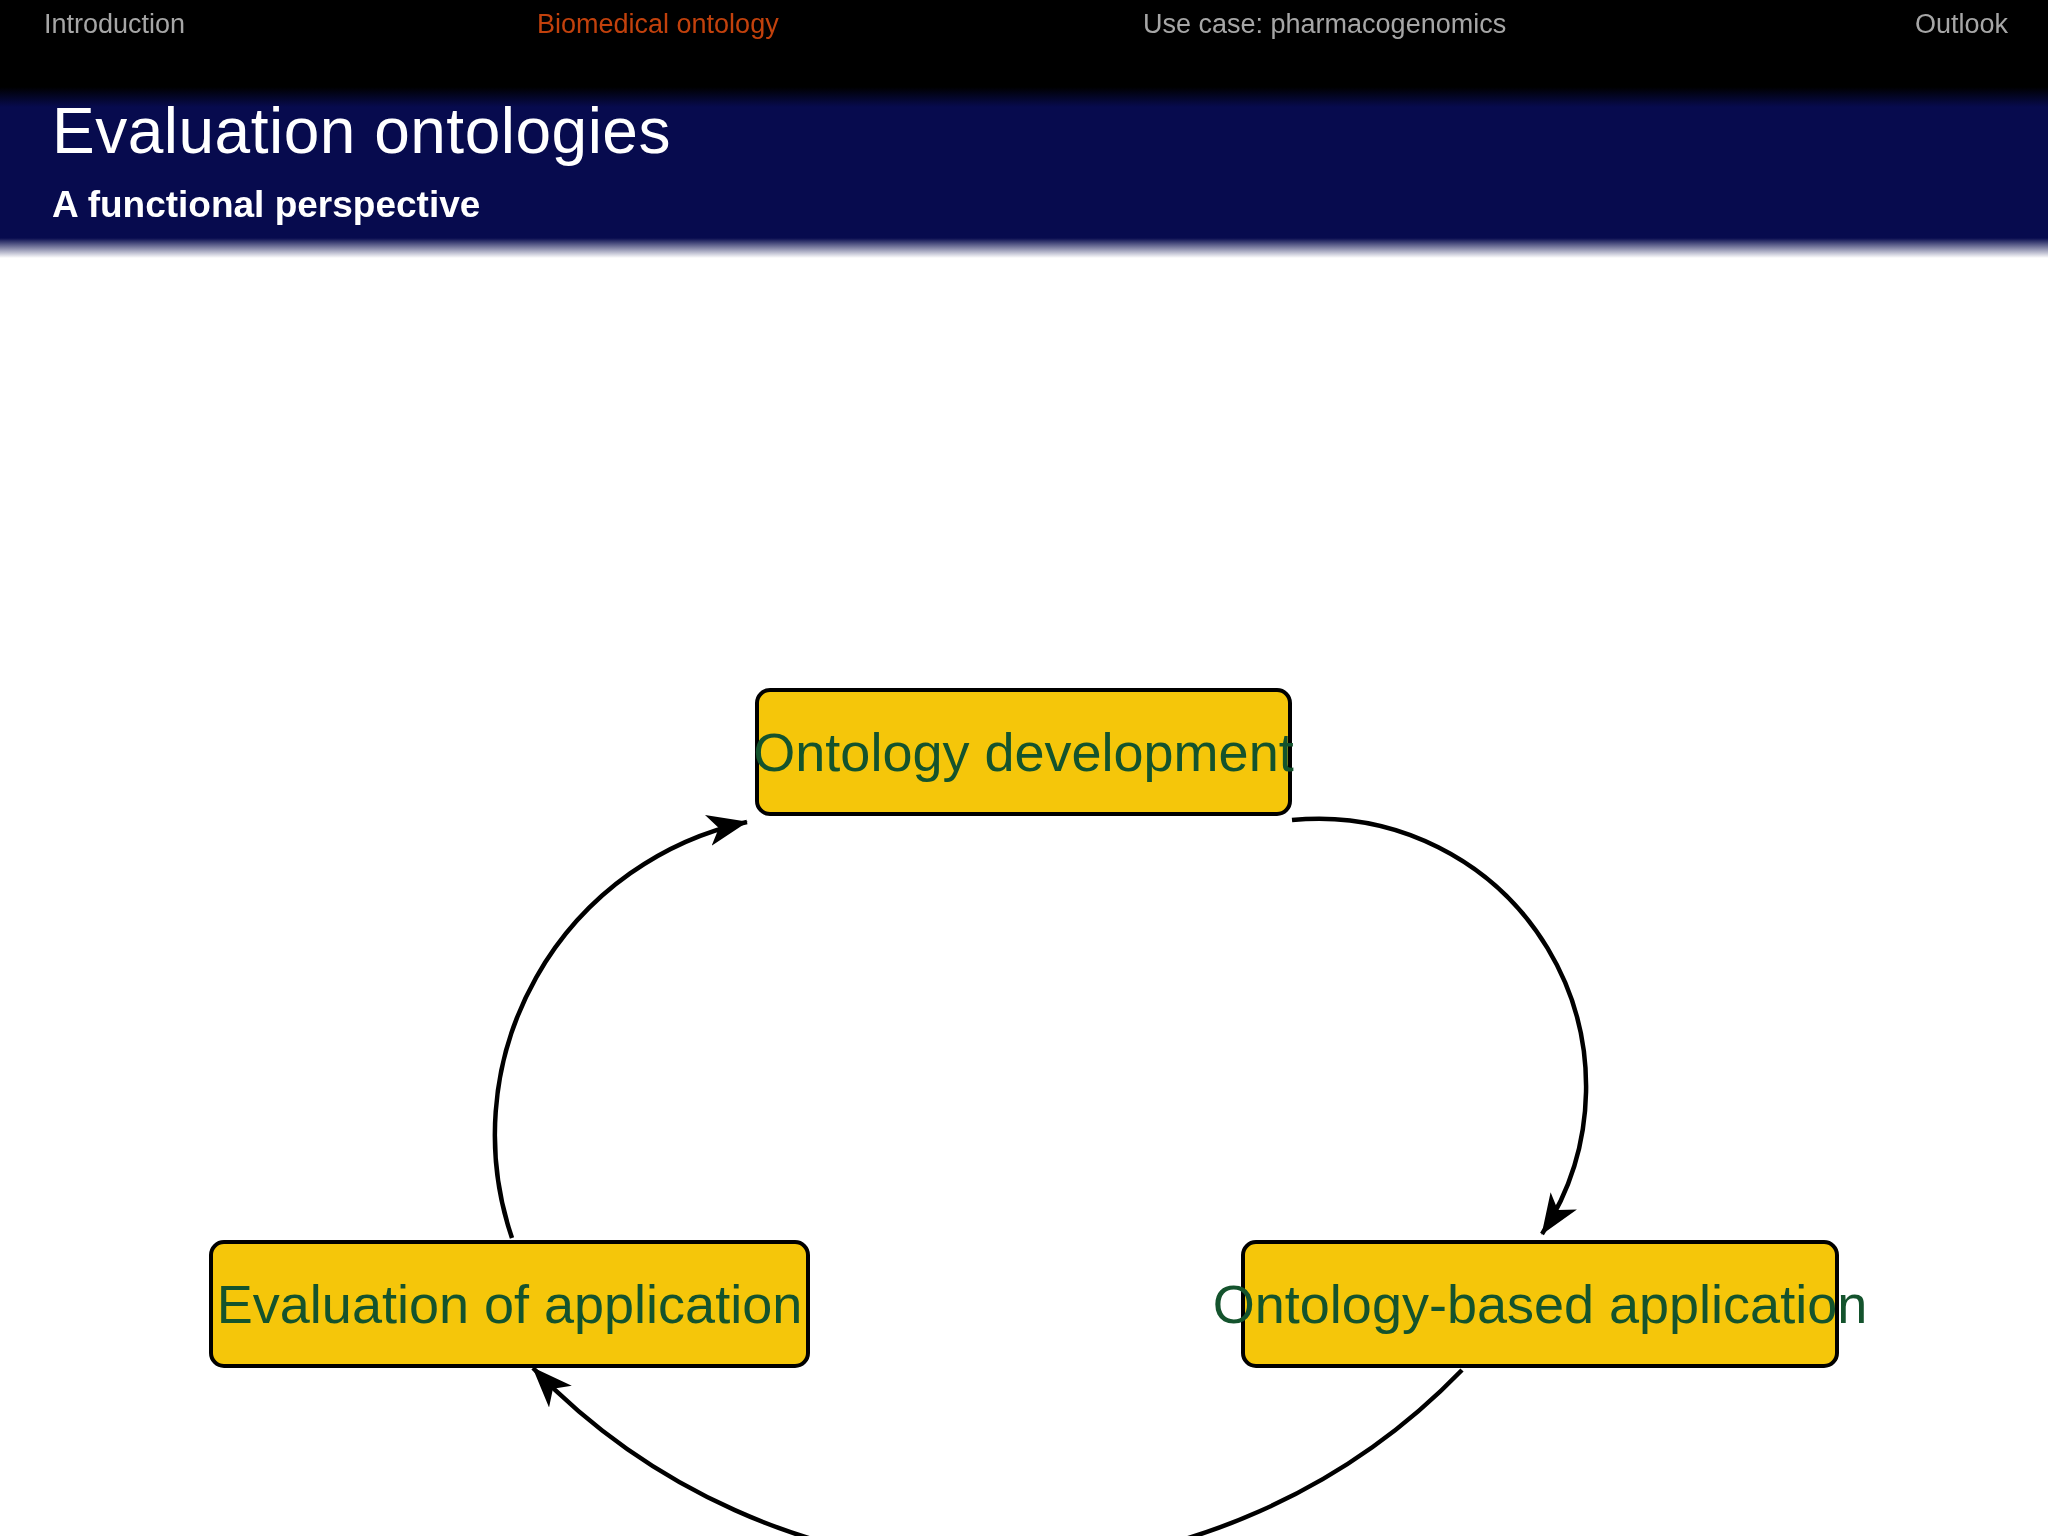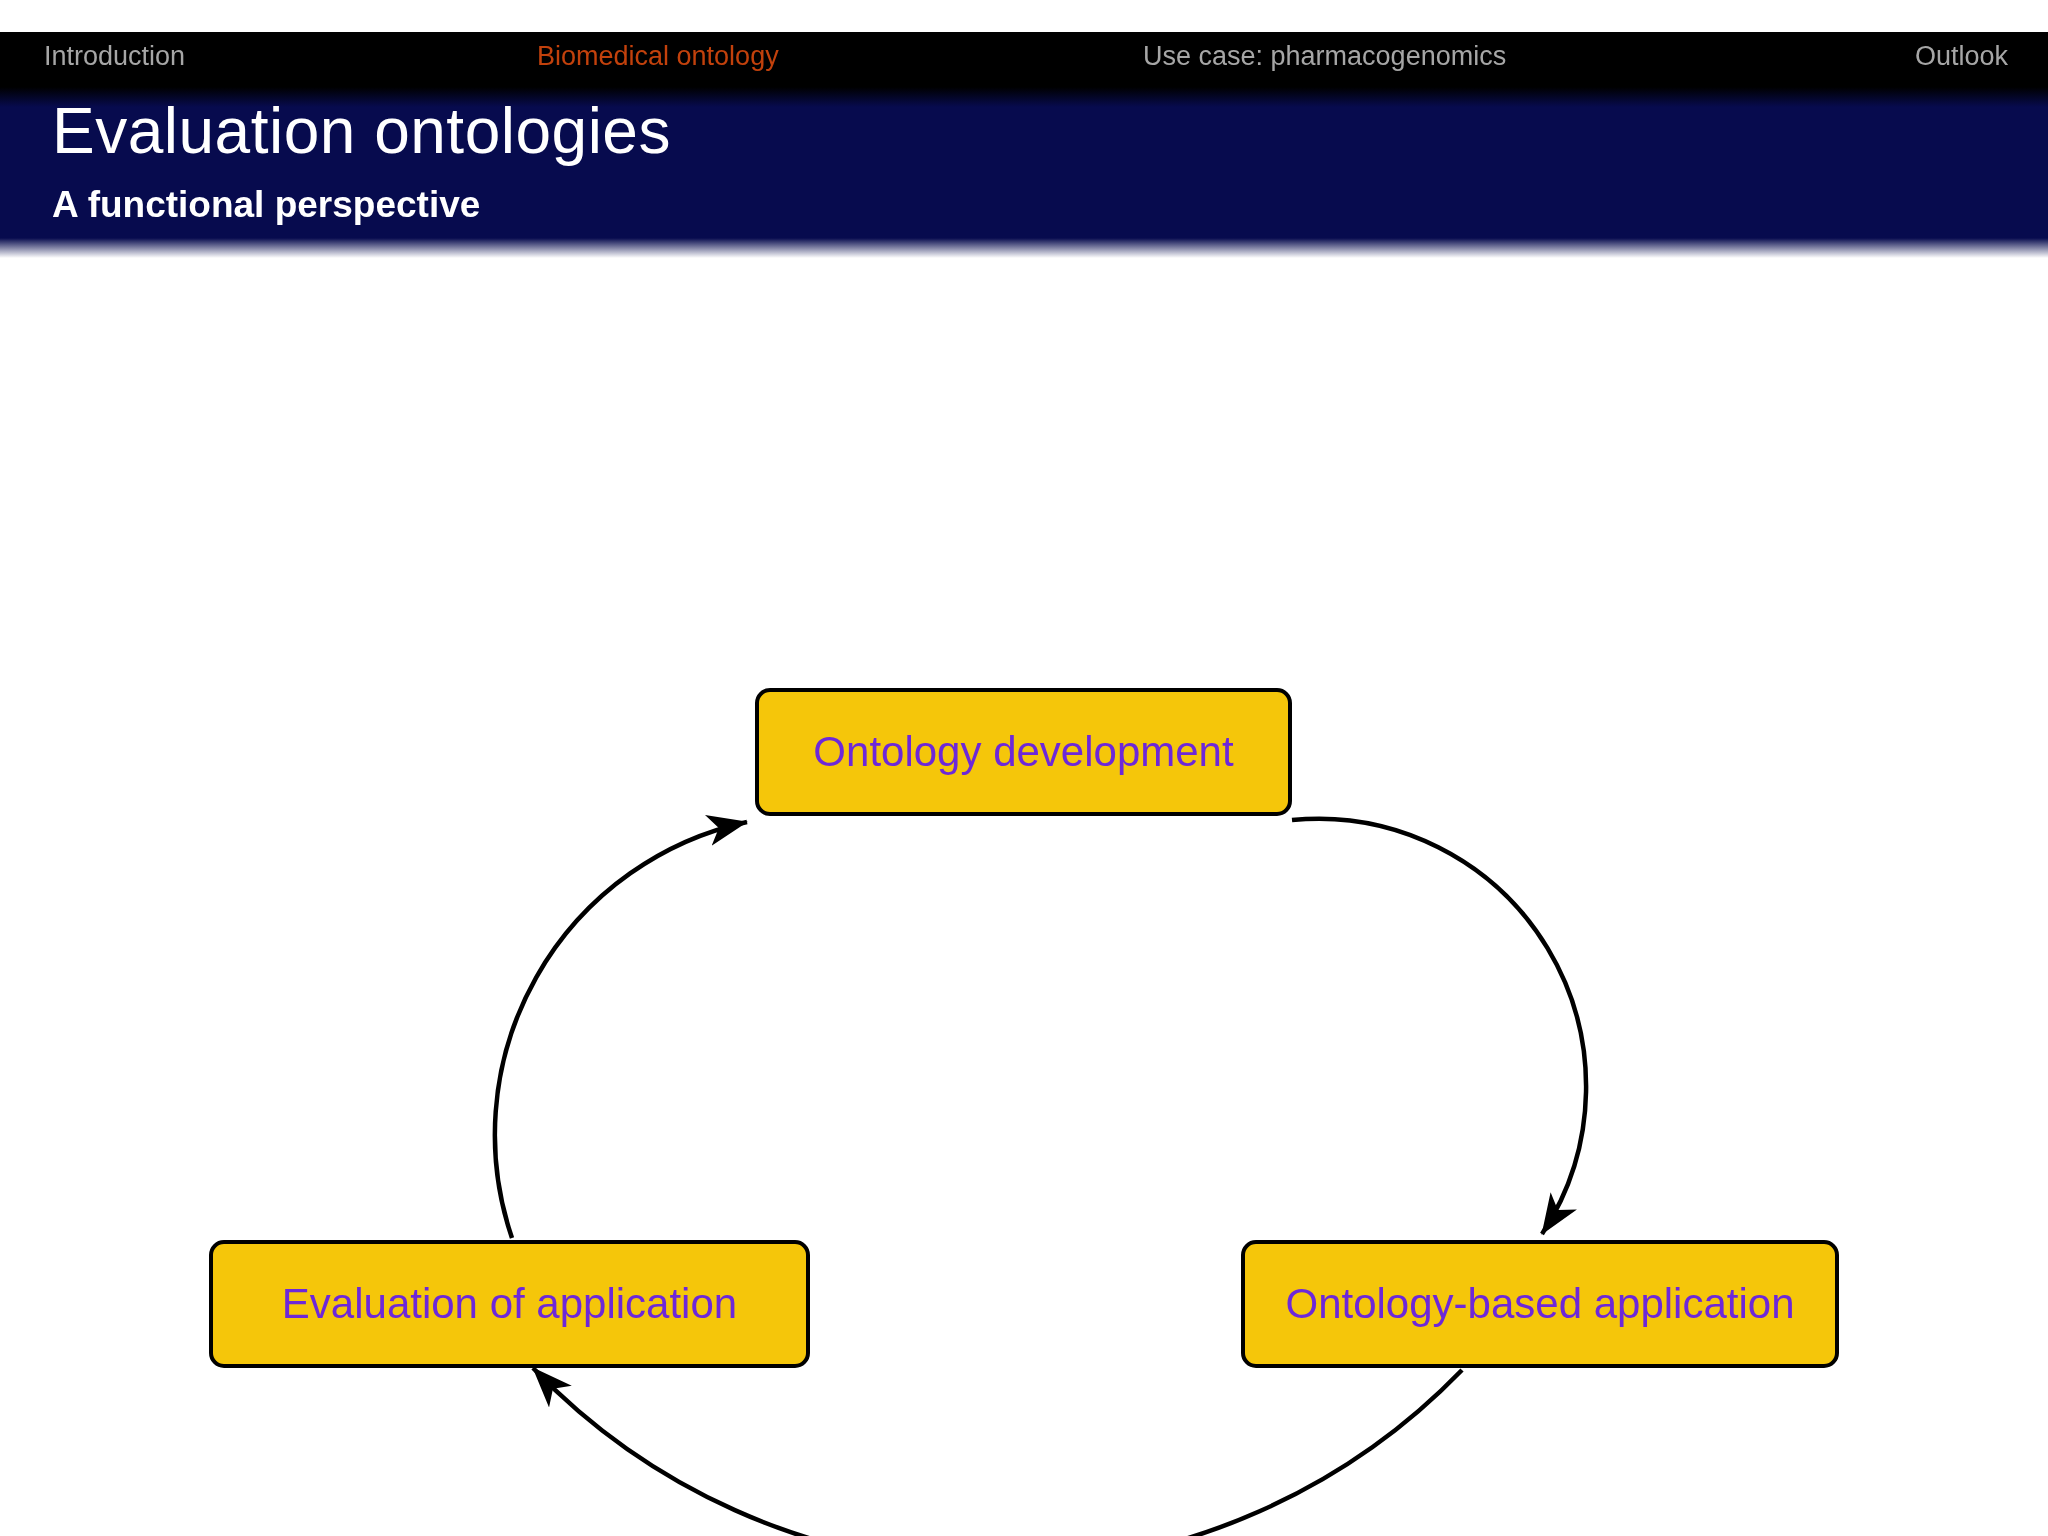--- a/index.html
+++ b/index.html
@@ -11,21 +11,20 @@
     background: #ffffff;
     font-family: "Liberation Sans", sans-serif;
   }
 
   
   .navbar {
     position: absolute;
     left: 0; top: 0;
     width: 2048px; height: 87px;
     background: #000000;
-    margin-top: 32px;
   }
   .nav-item {
     position: absolute;
     top: 8px;
     font-size: 27px;
     line-height: 33px;
     white-space: nowrap;
     color: #a6a6a6;
     cursor: pointer;
   }
@@ -75,22 +74,22 @@
   .node {
     position: absolute;
     box-sizing: border-box;
     height: 128px;
     background: #f5c60a;
     border: 4px solid #000000;
     border-radius: 15px;
     display: flex;
     align-items: center;
     justify-content: center;
-    font-size: 42px;
-    color: #6d28d9;
+    font-size: 54px;
+    color: #14532d;
     white-space: nowrap;
   }
   .node-development { left: 755px; top: 430px;  width: 537px; }
   .node-evaluation  { left: 209px; top: 982px;  width: 601px; }
   .node-application { left: 1241px; top: 982px; width: 598px; }
 </style>
 </head>
 <body>
 
 <div class="slide">

